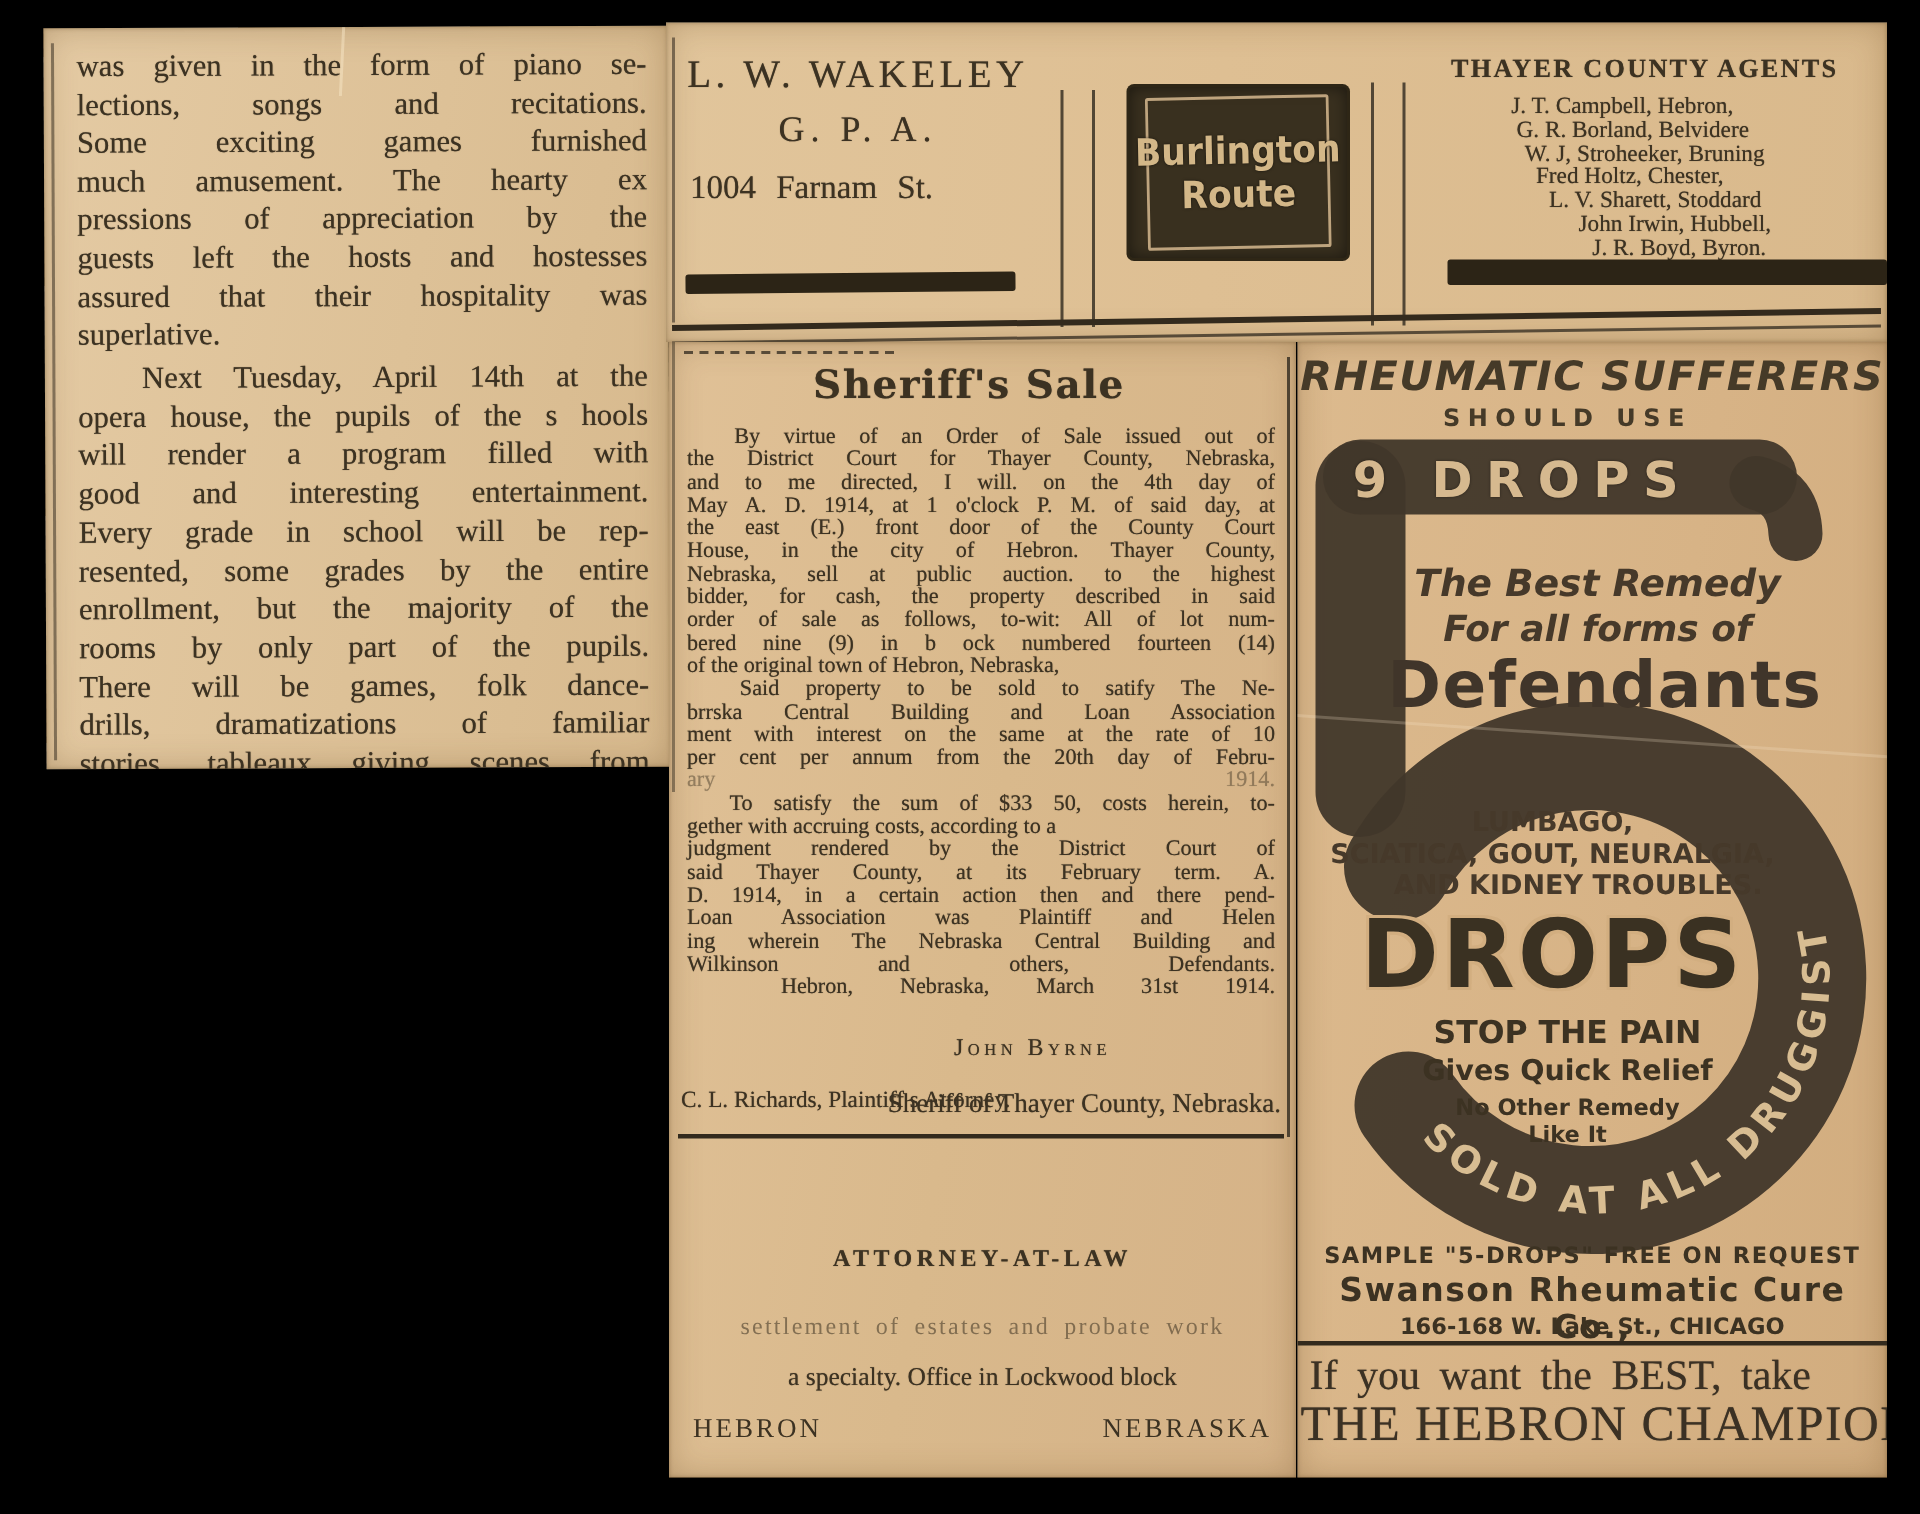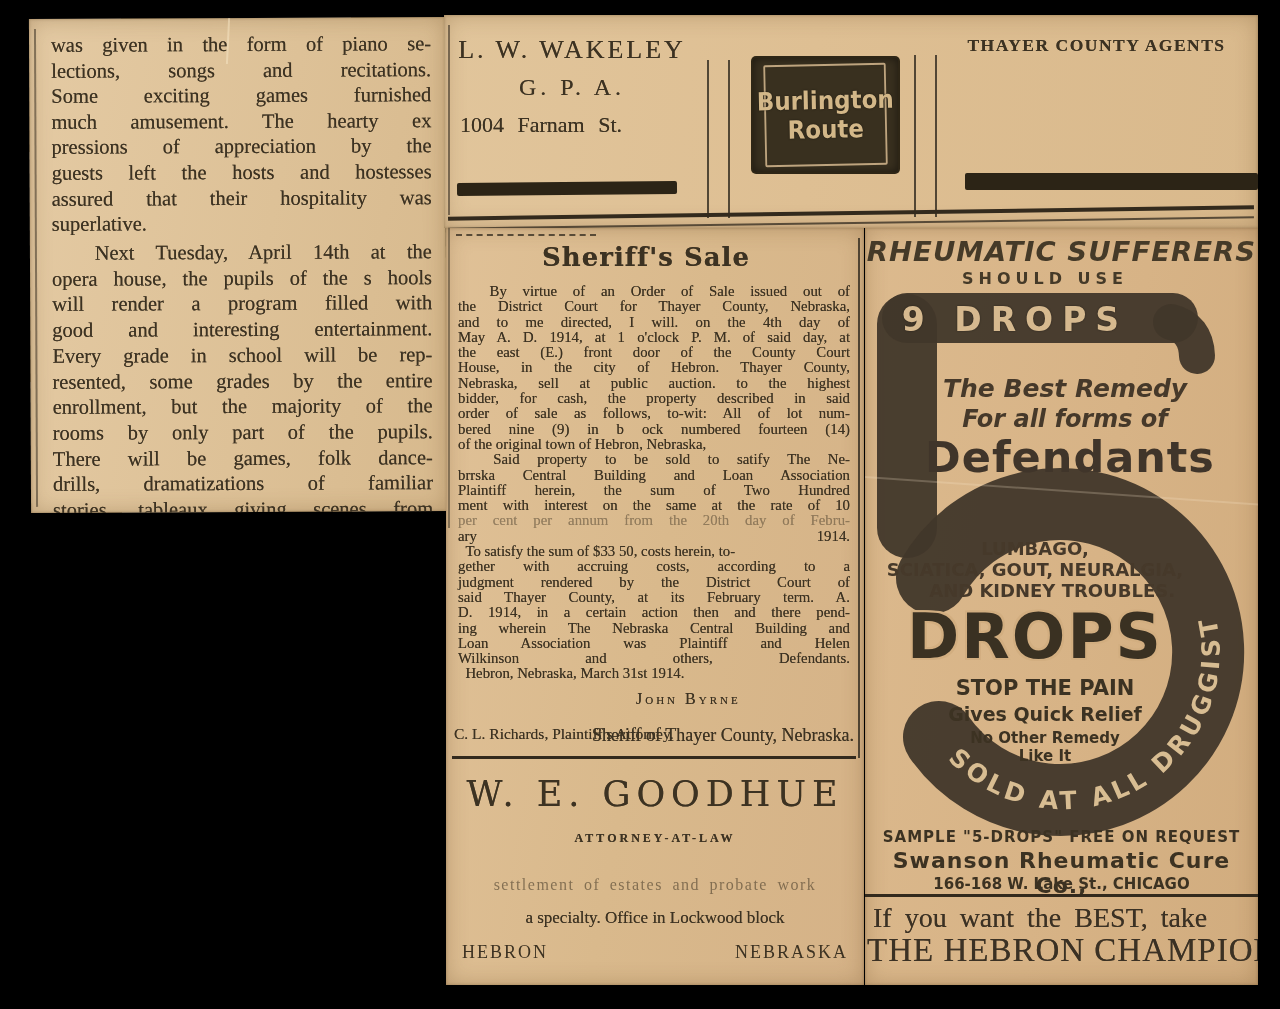--- a/index.html
+++ b/index.html
@@ -65,21 +65,21 @@
   .sheriff-body .jline:nth-child(26),
   .sheriff-body .jline:nth-child(27){text-align-last:left;}
   .sheriff-body .jline:nth-child(16){opacity:.45;filter:blur(.5px);}
   .sig-name{position:absolute;left:190px;top:462px;font-size:16px;letter-spacing:3px;font-variant:small-caps;}
   .sig-title{position:absolute;right:10px;top:497px;font-size:18px;margin-left:20px;}
   .sig-atty{position:absolute;left:8px;top:497px;font-size:15.5px;}
   .mid-divider{position:absolute;left:6px;top:528px;width:404px;height:2.5px;background:#332a1d;}
   
   .gh-name{position:absolute;left:0;top:546px;width:418px;text-align:center;font-size:35px;letter-spacing:6px;
            font-family:"DejaVu Serif",serif;}
-  .gh-title{position:absolute;left:0;top:603px;width:418px;text-align:center;font-size:12px;font-weight:bold;letter-spacing:3px;}
+  .gh-title{position:absolute;left:0;top:603px;width:418px;text-align:center;font-size:16px;font-weight:bold;letter-spacing:3px;}
   .gh-line1{position:absolute;left:0;top:648px;width:418px;text-align:center;font-size:16px;letter-spacing:1.5px;
             word-spacing:4px;opacity:.55;filter:blur(.4px);}
   .gh-line2{position:absolute;left:0;top:680px;width:418px;text-align:center;font-size:17px;}
   .gh-row{position:absolute;left:16px;right:16px;top:714px;display:flex;justify-content:space-between;
           font-size:18px;letter-spacing:2px;}
   
   .adsans{font-family:"DejaVu Sans","Liberation Sans",sans-serif;font-weight:bold;}
   .dr-h1{position:absolute;left:0;top:8px;width:393px;text-align:center;font-size:27px;font-style:italic;
          letter-spacing:1px;color:#453a28;transform:scaleX(1.02);}
   .dr-h2{position:absolute;left:0;top:41px;width:360px;text-align:center;font-size:16px;letter-spacing:5px;color:#453a28;}
@@ -151,20 +151,29 @@
     <div class="burl-box">
       <div class="burl-inner">
         <div>Burlington</div>
         <div>Route</div>
       </div>
     </div>
     <div class="vrule" style="left:470px;top:40px;height:162px;"></div>
     <div class="vrule" style="left:491px;top:40px;height:162px;"></div>
     <div class="agents newsink">
       <div class="agents-title">THAYER COUNTY AGENTS</div>
+      <div class="agents-lines">
+          <div class="agent-line">J. T. Campbell, Hebron,</div>
+          <div class="agent-line">G. R. Borland, Belvidere</div>
+          <div class="agent-line">W. J, Stroheeker, Bruning</div>
+          <div class="agent-line">Fred Holtz, Chester,</div>
+          <div class="agent-line">L. V. Sharett, Stoddard</div>
+          <div class="agent-line">John Irwin, Hubbell,</div>
+          <div class="agent-line">J. R. Boyd, Byron.</div>
+        </div>
     </div>
     <div class="thickbar" style="left:521px;top:158px;width:293px;height:17px;"></div>
     <div class="slant-a"></div>
     <div class="slant-b"></div>
   </section>
 
   <section class="piece p-mid">
     <div class="vrule" style="left:2px;top:0;height:300px;opacity:.5;"></div>
     <div class="vrule" style="left:412px;top:10px;height:520px;"></div>
     <div class="dash-line"></div>
@@ -176,39 +185,37 @@
         <div class="jline">May A. D. 1914, at 1 o'clock P. M. of said day, at</div>
         <div class="jline">the east (E.) front door of the County Court</div>
         <div class="jline">House, in the city of Hebron. Thayer County,</div>
         <div class="jline">Nebraska, sell at public auction. to the highest</div>
         <div class="jline">bidder, for cash, the property described in said</div>
         <div class="jline">order of sale as follows, to-wit: All of lot num-</div>
         <div class="jline">bered nine (9) in b ock numbered fourteen (14)</div>
         <div class="jline">of the original town of Hebron, Nebraska,</div>
         <div class="jline">&nbsp;&nbsp;Said property to be sold to satify The Ne-</div>
         <div class="jline">brrska Central Building and Loan Association</div>
-        <div class="jline">Plaintiff herein, the sum of Two Hundred</div>
         <div class="jline">ment with interest on the same at the rate of 10</div>
         <div class="jline">per cent per annum from the 20th day of Febru-</div>
         <div class="jline">ary 1914.</div>
         <div class="jline">&nbsp;&nbsp;To satisfy the sum of $33 50, costs herein, to-</div>
         <div class="jline">gether with accruing costs, according to a</div>
         <div class="jline">judgment rendered by the District Court of</div>
         <div class="jline">said Thayer County, at its February term. A.</div>
         <div class="jline">D. 1914, in a certain action then and there pend-</div>
+        <div class="jline">Loan Association was Plaintiff and Helen</div>
         <div class="jline">ing wherein The Nebraska Central Building and</div>
-        <div class="jline">Loan Association was Plaintiff and Helen</div>
         <div class="jline">Wilkinson and others, Defendants.</div>
         <div class="jline">&nbsp;&nbsp;Hebron, Nebraska, March 31st 1914.</div>
       </div>
     <div class="sig-name newsink">John Byrne</div>
     <div class="sig-title newsink">Sheriff of Thayer County, Nebraska.</div>
     <div class="sig-atty newsink">C. L. Richards, Plaintiff s Attorney.</div>
     <div class="mid-divider"></div>
-    <div class="gh-name newsink">W. E. GOODHUE</div>
     <div class="gh-title newsink">ATTORNEY-AT-LAW</div>
     <div class="gh-line1">settlement of estates and probate work</div>
     <div class="gh-line2 newsink">a specialty.   Office in Lockwood block</div>
     <div class="gh-row">
       <span>HEBRON</span>
       <span>NEBRASKA</span>
     </div>
   </section>
 
   <section class="piece p-right">

